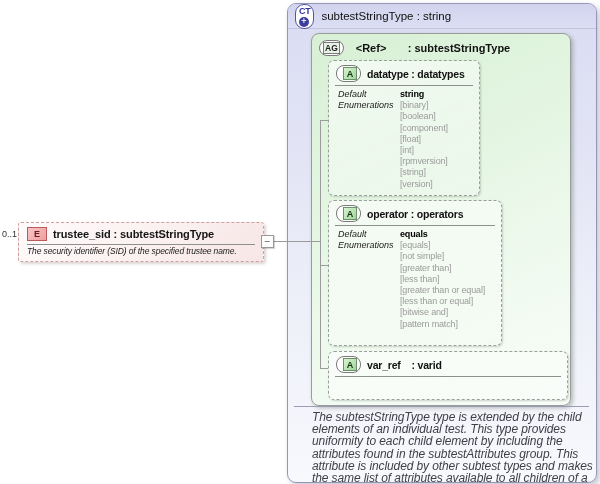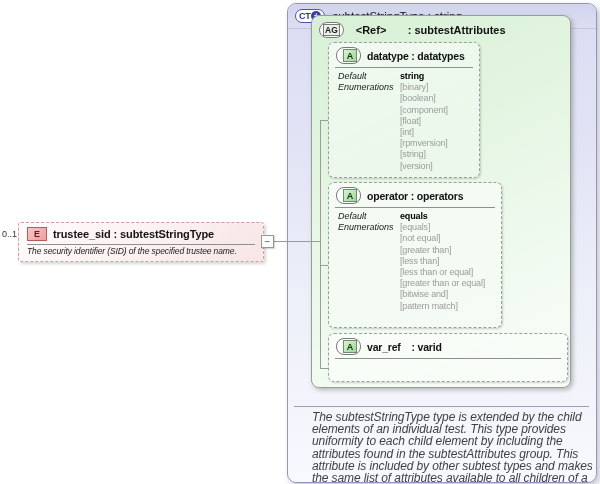--- a/index.html
+++ b/index.html
@@ -40,31 +40,31 @@
     background:linear-gradient(180deg,#dadcf3 0%,#e2e4f5 30%,#eef0f9 65%,#f8f9fd 100%);
     box-shadow:3px 3px 6px rgba(90,90,120,0.35);
   }
   .ct-head{
     height:24px;display:flex;align-items:center;gap:7px;padding-left:7px;
     background:linear-gradient(180deg,#d2d4ee,#dcdef4);
     border-bottom:1px solid #c2c4e2;border-radius:8px 8px 0 0;
   }
   .pill{
     display:inline-flex;border:1px solid #5454a0;border-radius:9px;
-    background:#ffffff;padding:1px 3px;gap:1px;
+    background:#ffffff;padding:1px 3px;gap:1px;flex-direction:column;
   }
   .ct-tag{font-size:9px;font-weight:bold;color:#32329b;letter-spacing:-0.3px;}
   .plus-circle{
     width:10px;height:10px;border-radius:50%;background:#3d3d9e;color:#e8e8ff;
     display:flex;align-items:center;justify-content:center;font-size:9px;font-weight:bold;line-height:9px;
   }
   .ct-title{font-size:11.5px;font-weight:normal;color:#101010;}
   
   .ag-box{
-    position:absolute;left:23px;top:11px;width:258px;height:371px;
+    position:absolute;left:23px;top:29px;width:258px;height:371px;
     border:1px solid #999d99;border-radius:8px;
     background:linear-gradient(155deg,#d7f0d5 0%,#e3f5e1 35%,#f0faef 70%,#f9fdf8 100%);
     box-shadow:2px 2px 4px rgba(100,110,100,0.45);
   }
   .ag-head{display:flex;align-items:center;padding:6px 0 0 7px;}
   .pill-gray{display:inline-flex;align-items:center;border:1px solid #7a7a7a;border-radius:8px;
     background:#fdfefd;padding:1px 3px;}
   .ag-tag{font-size:8.5px;font-weight:bold;color:#222;border:1px solid #7a7a7a;
     background:#e7f1e5;padding:0 1px;line-height:10px;}
   .ag-ref{font-size:11px;font-weight:bold;margin-left:12px;width:52px;}
@@ -121,21 +121,21 @@
       </span>
       <span class="ct-title">subtestStringType : string</span>
     </div>
 
     <div class="ag-box">
       <div class="ag-head">
         <span class="pill-gray">
           <span class="ag-tag">AG</span>
         </span>
         <span class="ag-ref">&lt;Ref&gt;</span>
-        <span class="ag-title">: subtestAttributes</span>
+        <span class="ag-title">: subtestStringType</span>
       </div>
 
       <div class="attr-box" style="left:16px;top:26px;width:150px;height:134px;">
         <div class="attr-head">
           <span class="pill-gray">
               <span class="badge-a">A</span>
             </span>
           <span class="attr-title">datatype : datatypes</span>
         </div>
         <div class="attr-sep"></div>
@@ -191,37 +191,37 @@
           <div class="prow">
               <span class="plabel">Default</span>
               <span class="pval-bold">equals</span>
             </div>
           <div class="prow">
               <span class="plabel">Enumerations</span>
               <span class="pval-enum">[equals]</span>
             </div>
           <div class="prow">
               <span class="plabel"></span>
-              <span class="pval-enum">[not equal]</span>
+              <span class="pval-enum">[not simple]</span>
             </div>
           <div class="prow">
               <span class="plabel"></span>
               <span class="pval-enum">[greater than]</span>
             </div>
           <div class="prow">
               <span class="plabel"></span>
               <span class="pval-enum">[less than]</span>
             </div>
           <div class="prow">
               <span class="plabel"></span>
+              <span class="pval-enum">[greater than or equal]</span>
+            </div>
+          <div class="prow">
+              <span class="plabel"></span>
               <span class="pval-enum">[less than or equal]</span>
-            </div>
-          <div class="prow">
-              <span class="plabel"></span>
-              <span class="pval-enum">[greater than or equal]</span>
             </div>
           <div class="prow">
               <span class="plabel"></span>
               <span class="pval-enum">[bitwise and]</span>
             </div>
           <div class="prow">
               <span class="plabel"></span>
               <span class="pval-enum">[pattern match]</span>
             </div>
         </div>

